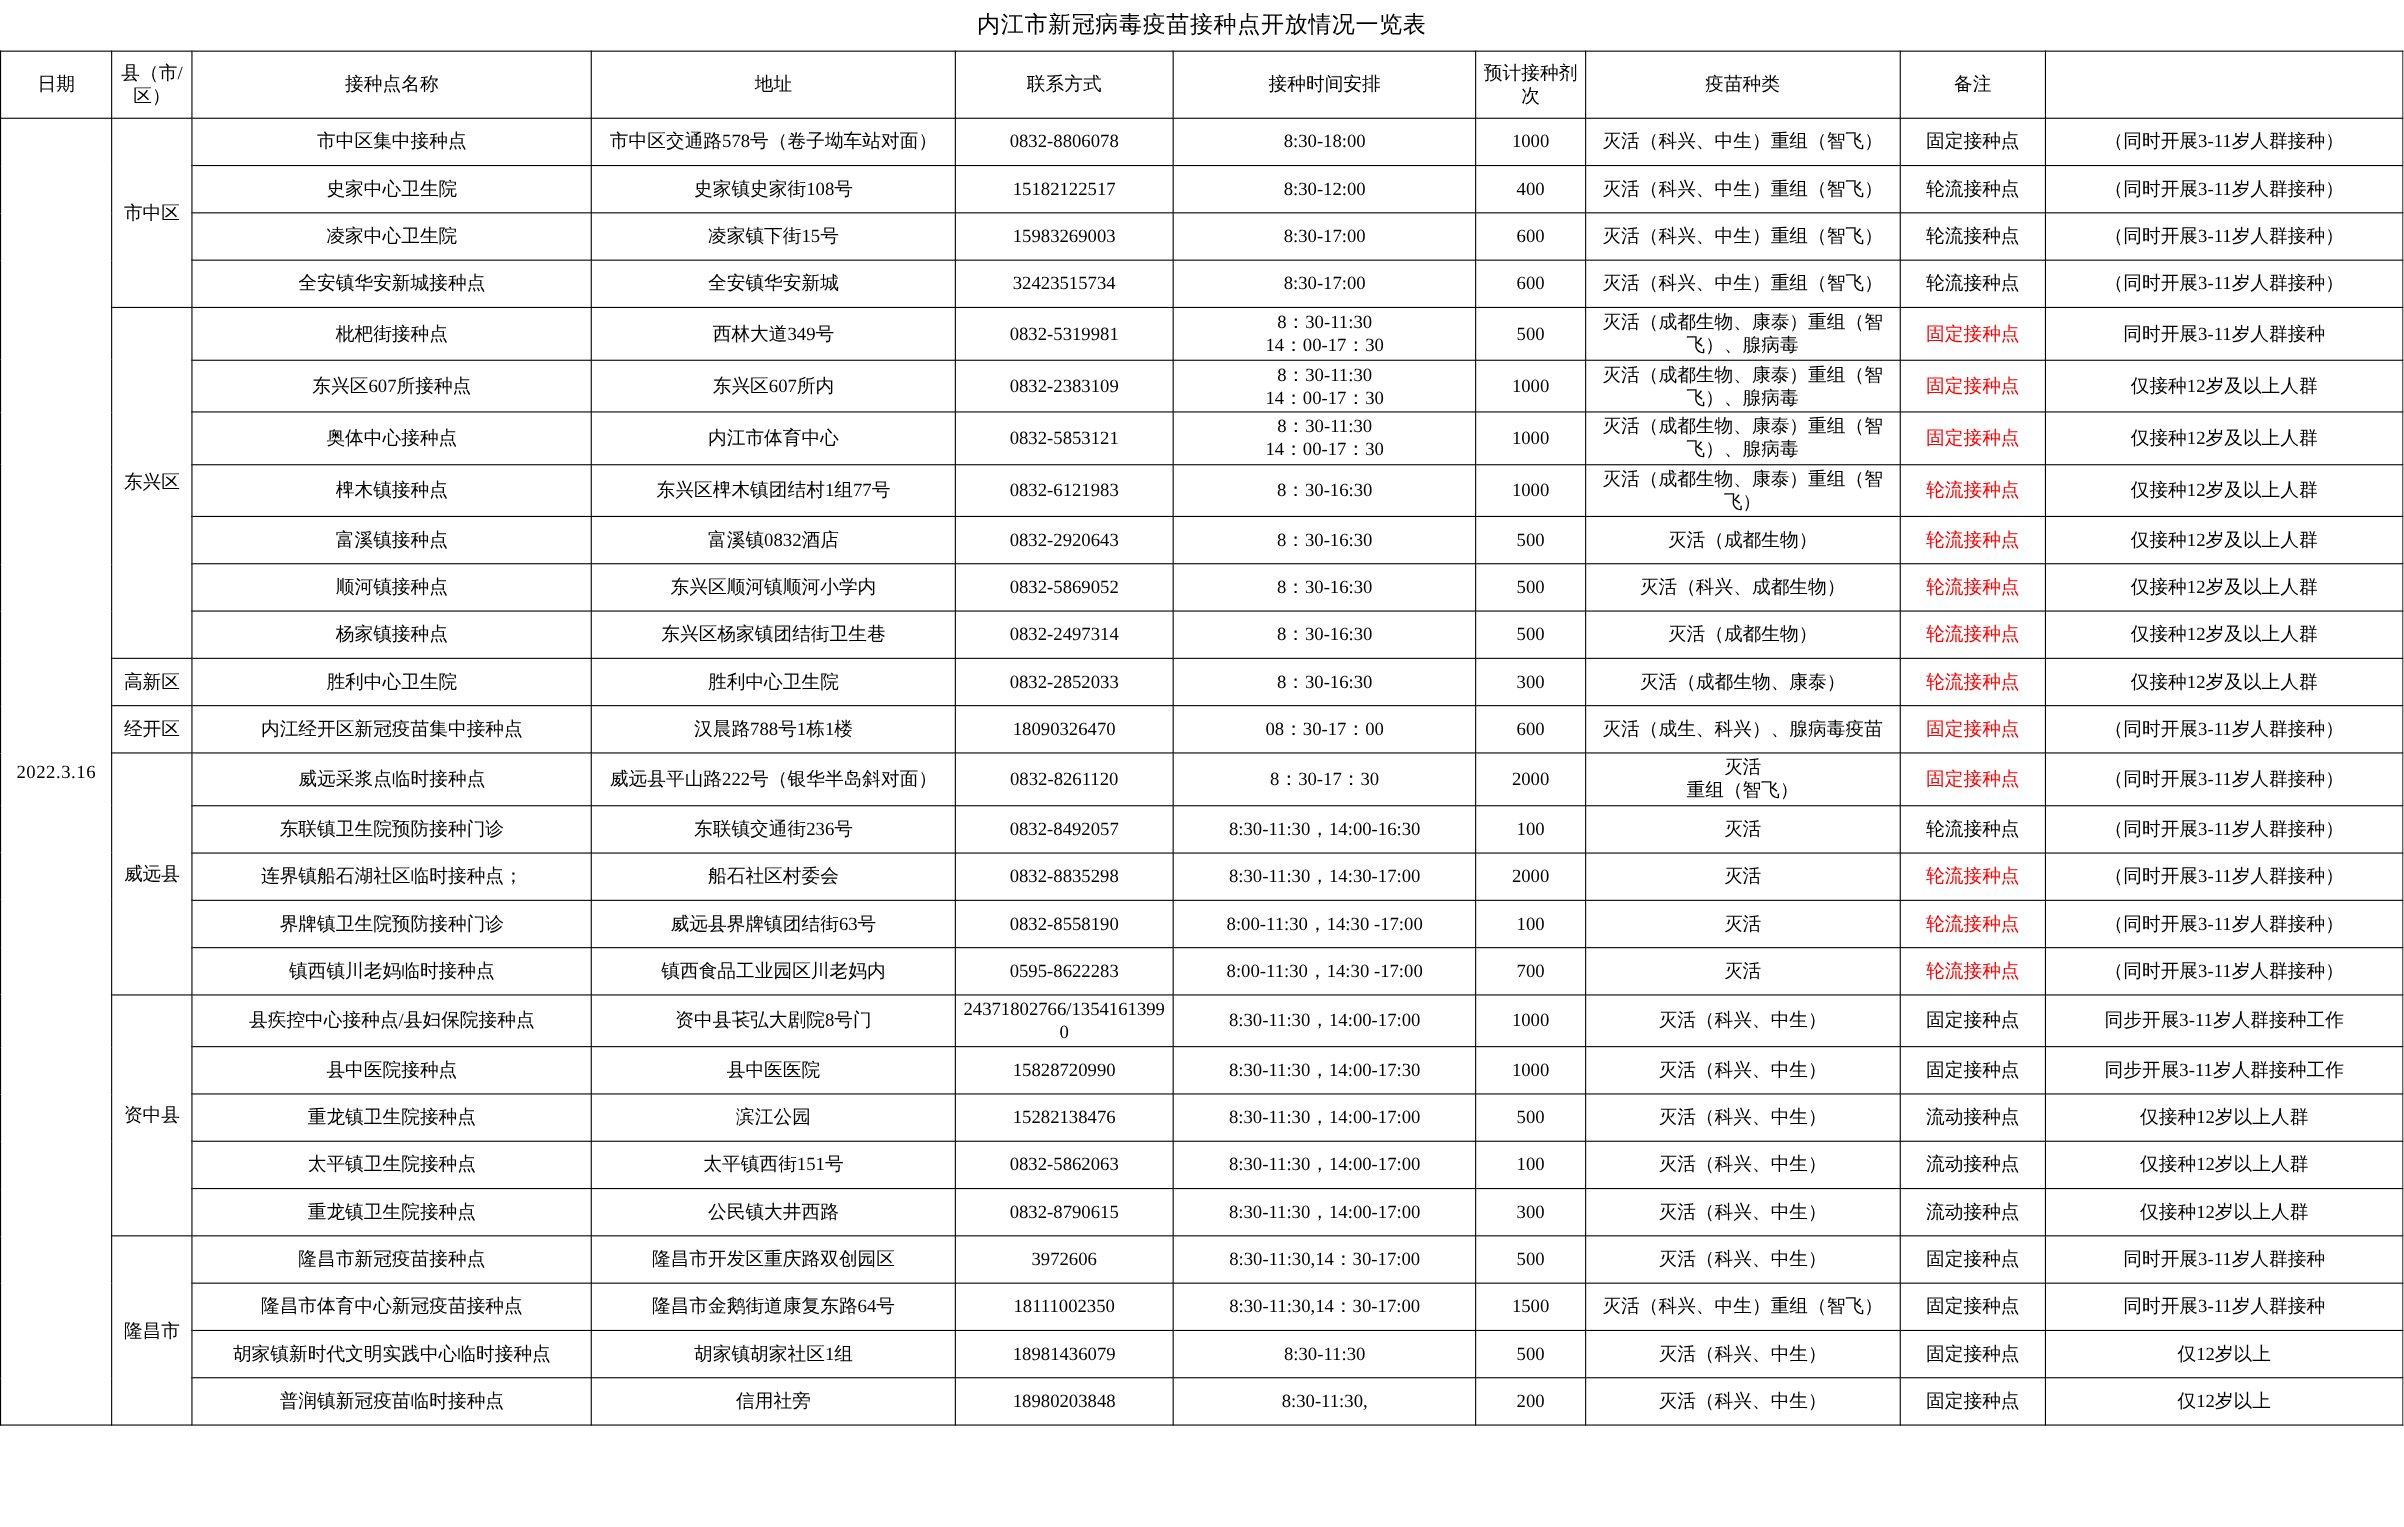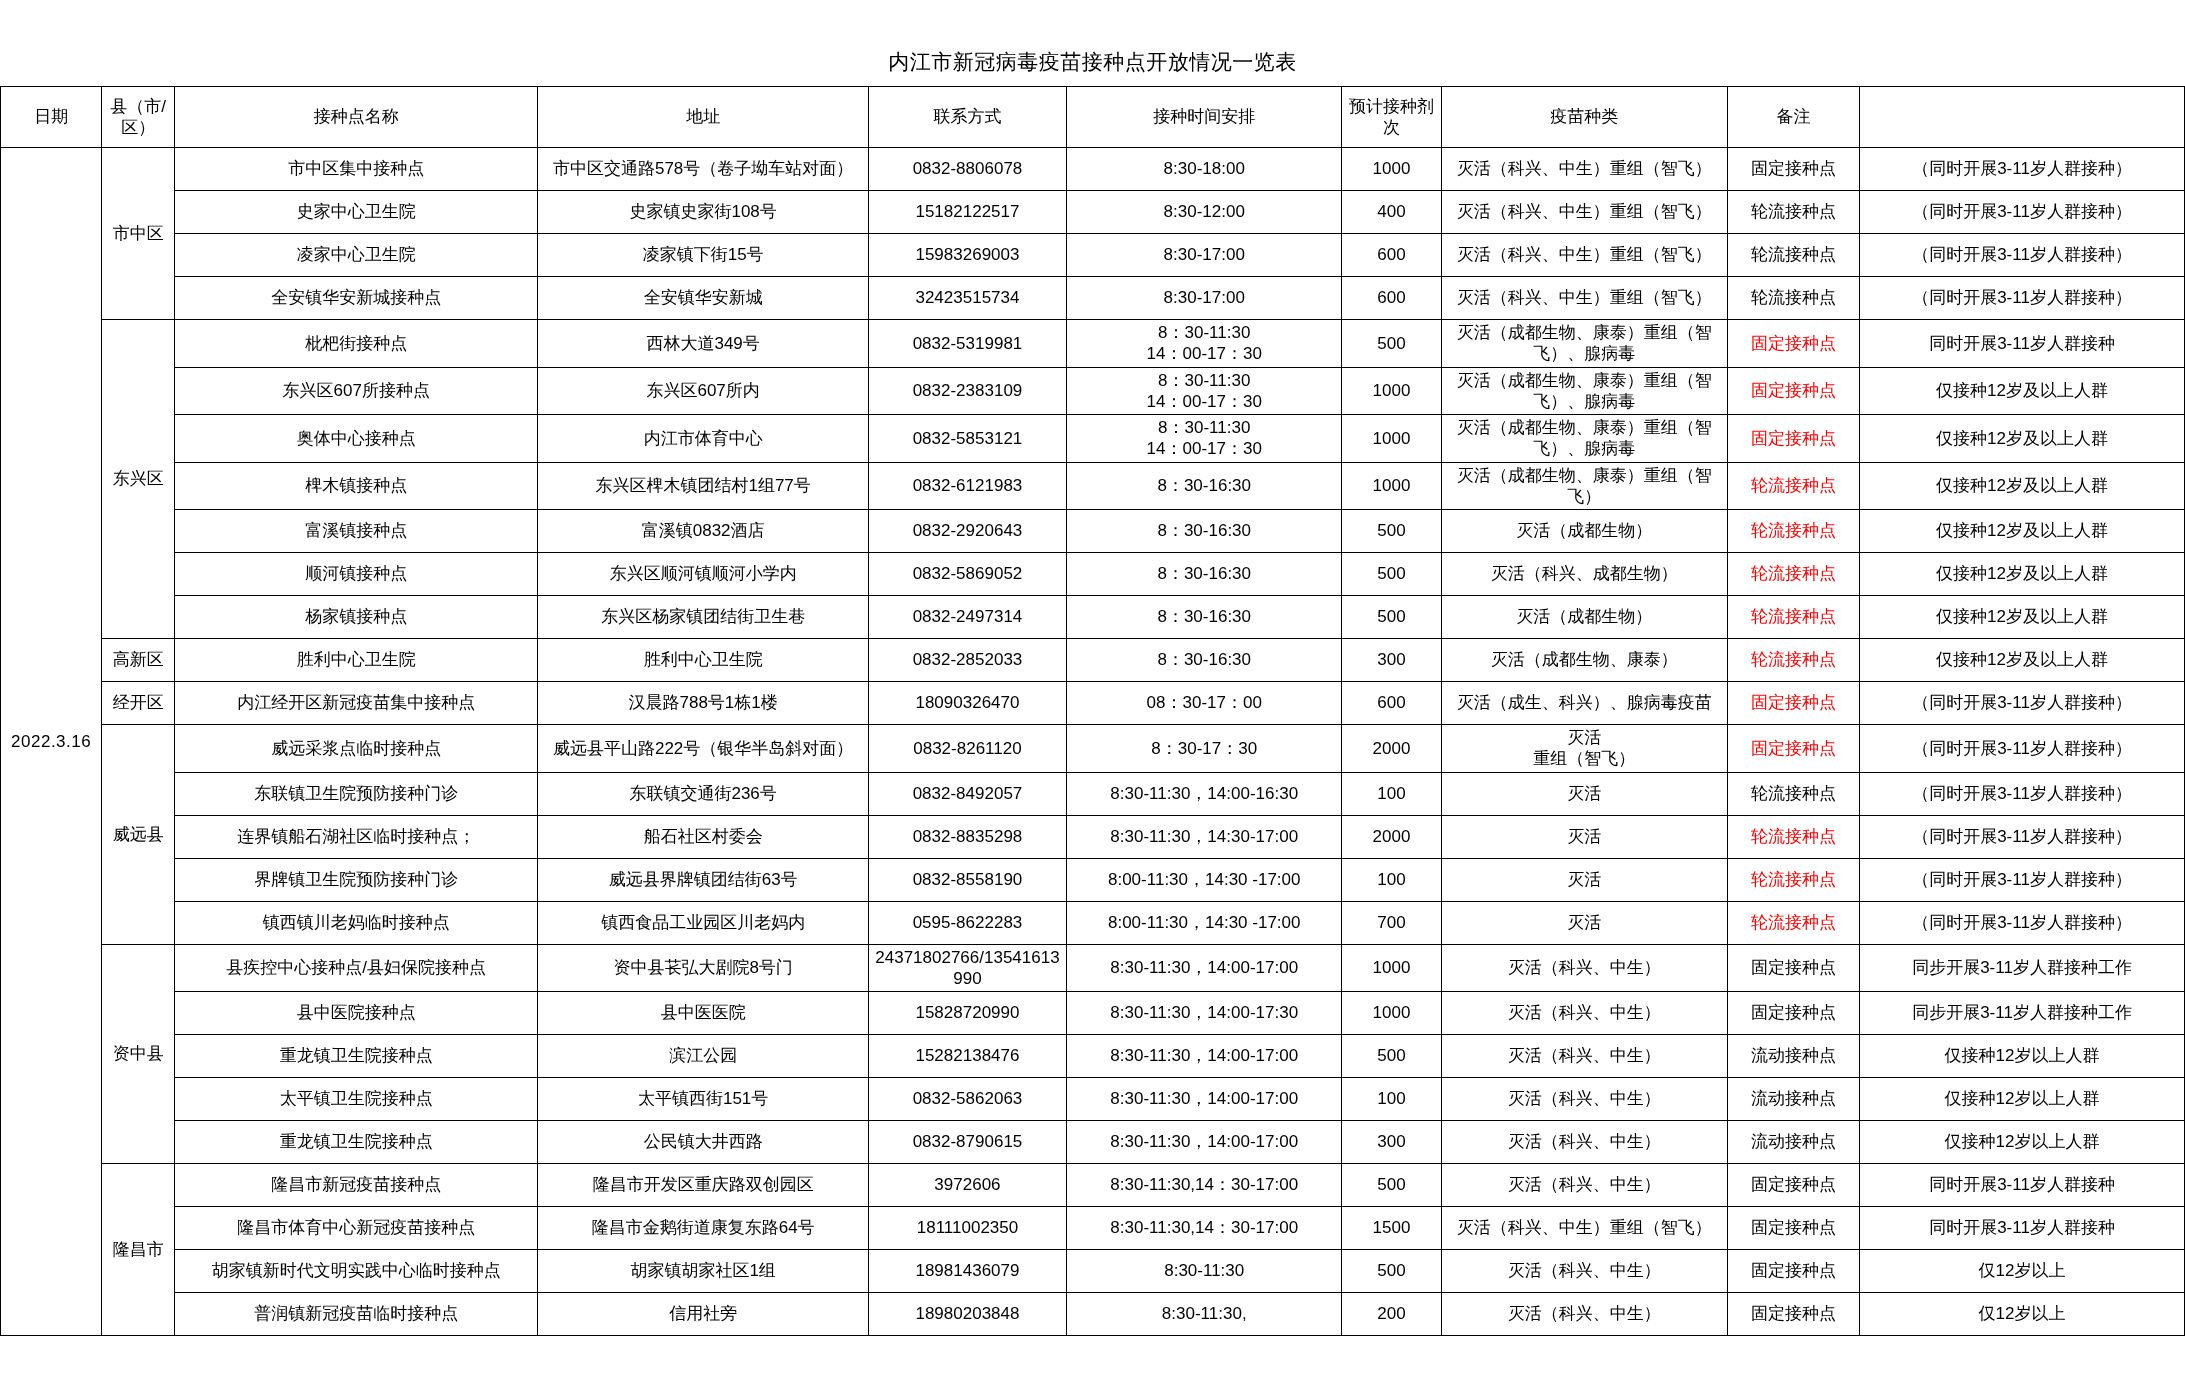--- a/index.html
+++ b/index.html
@@ -17,26 +17,26 @@
     position: relative;
     background: #ffffff;
     box-sizing: border-box;
   }
   .doc-title {
     text-align: center;
     font-size: 21px;
     font-weight: normal;
     padding: 8px 0 10px 0;
     letter-spacing: 0.5px;
-    margin-top: 40px;
   }
   table.sheet {
     border-collapse: collapse;
     width: 2185px;
     table-layout: fixed;
+    font-family: Liberation Serif, serif;
   }
   table.sheet td, table.sheet th {
     border: 1px solid #000000;
     font-weight: normal;
     font-size: 17px;
     text-align: center;
     vertical-align: middle;
     padding: 2px 3px;
     line-height: 1.25;
     word-wrap: break-word;

